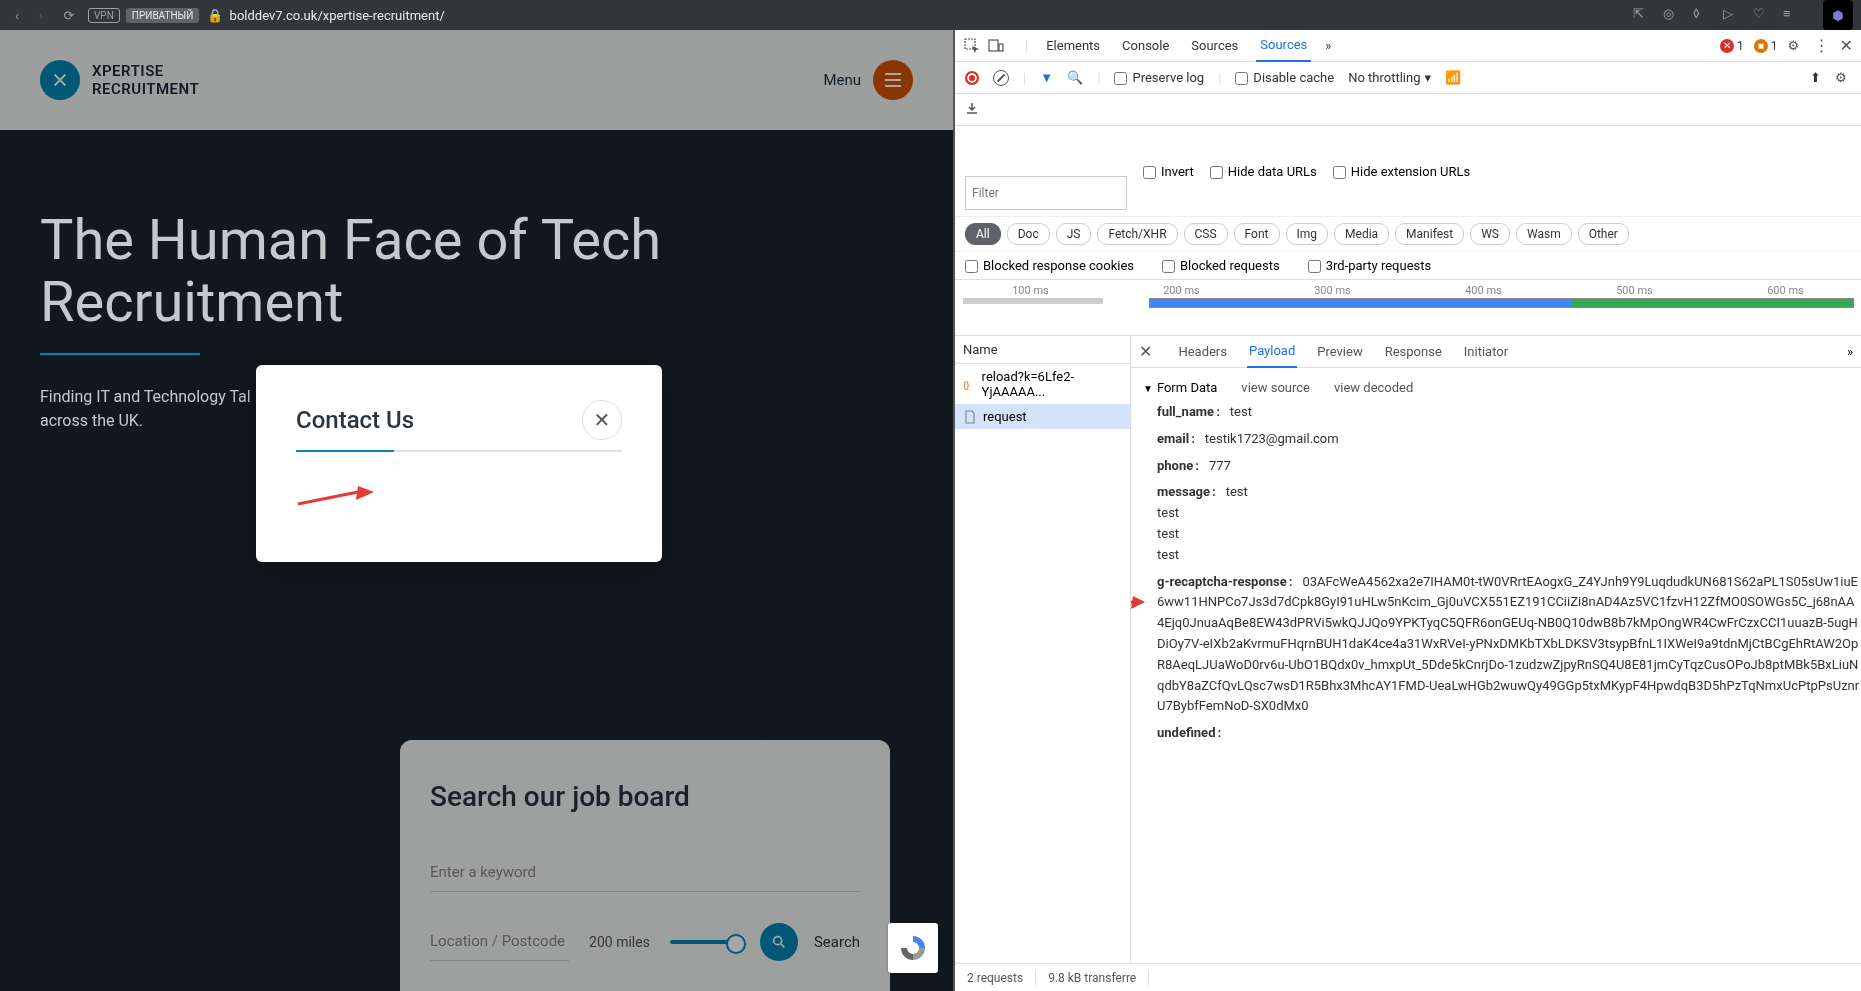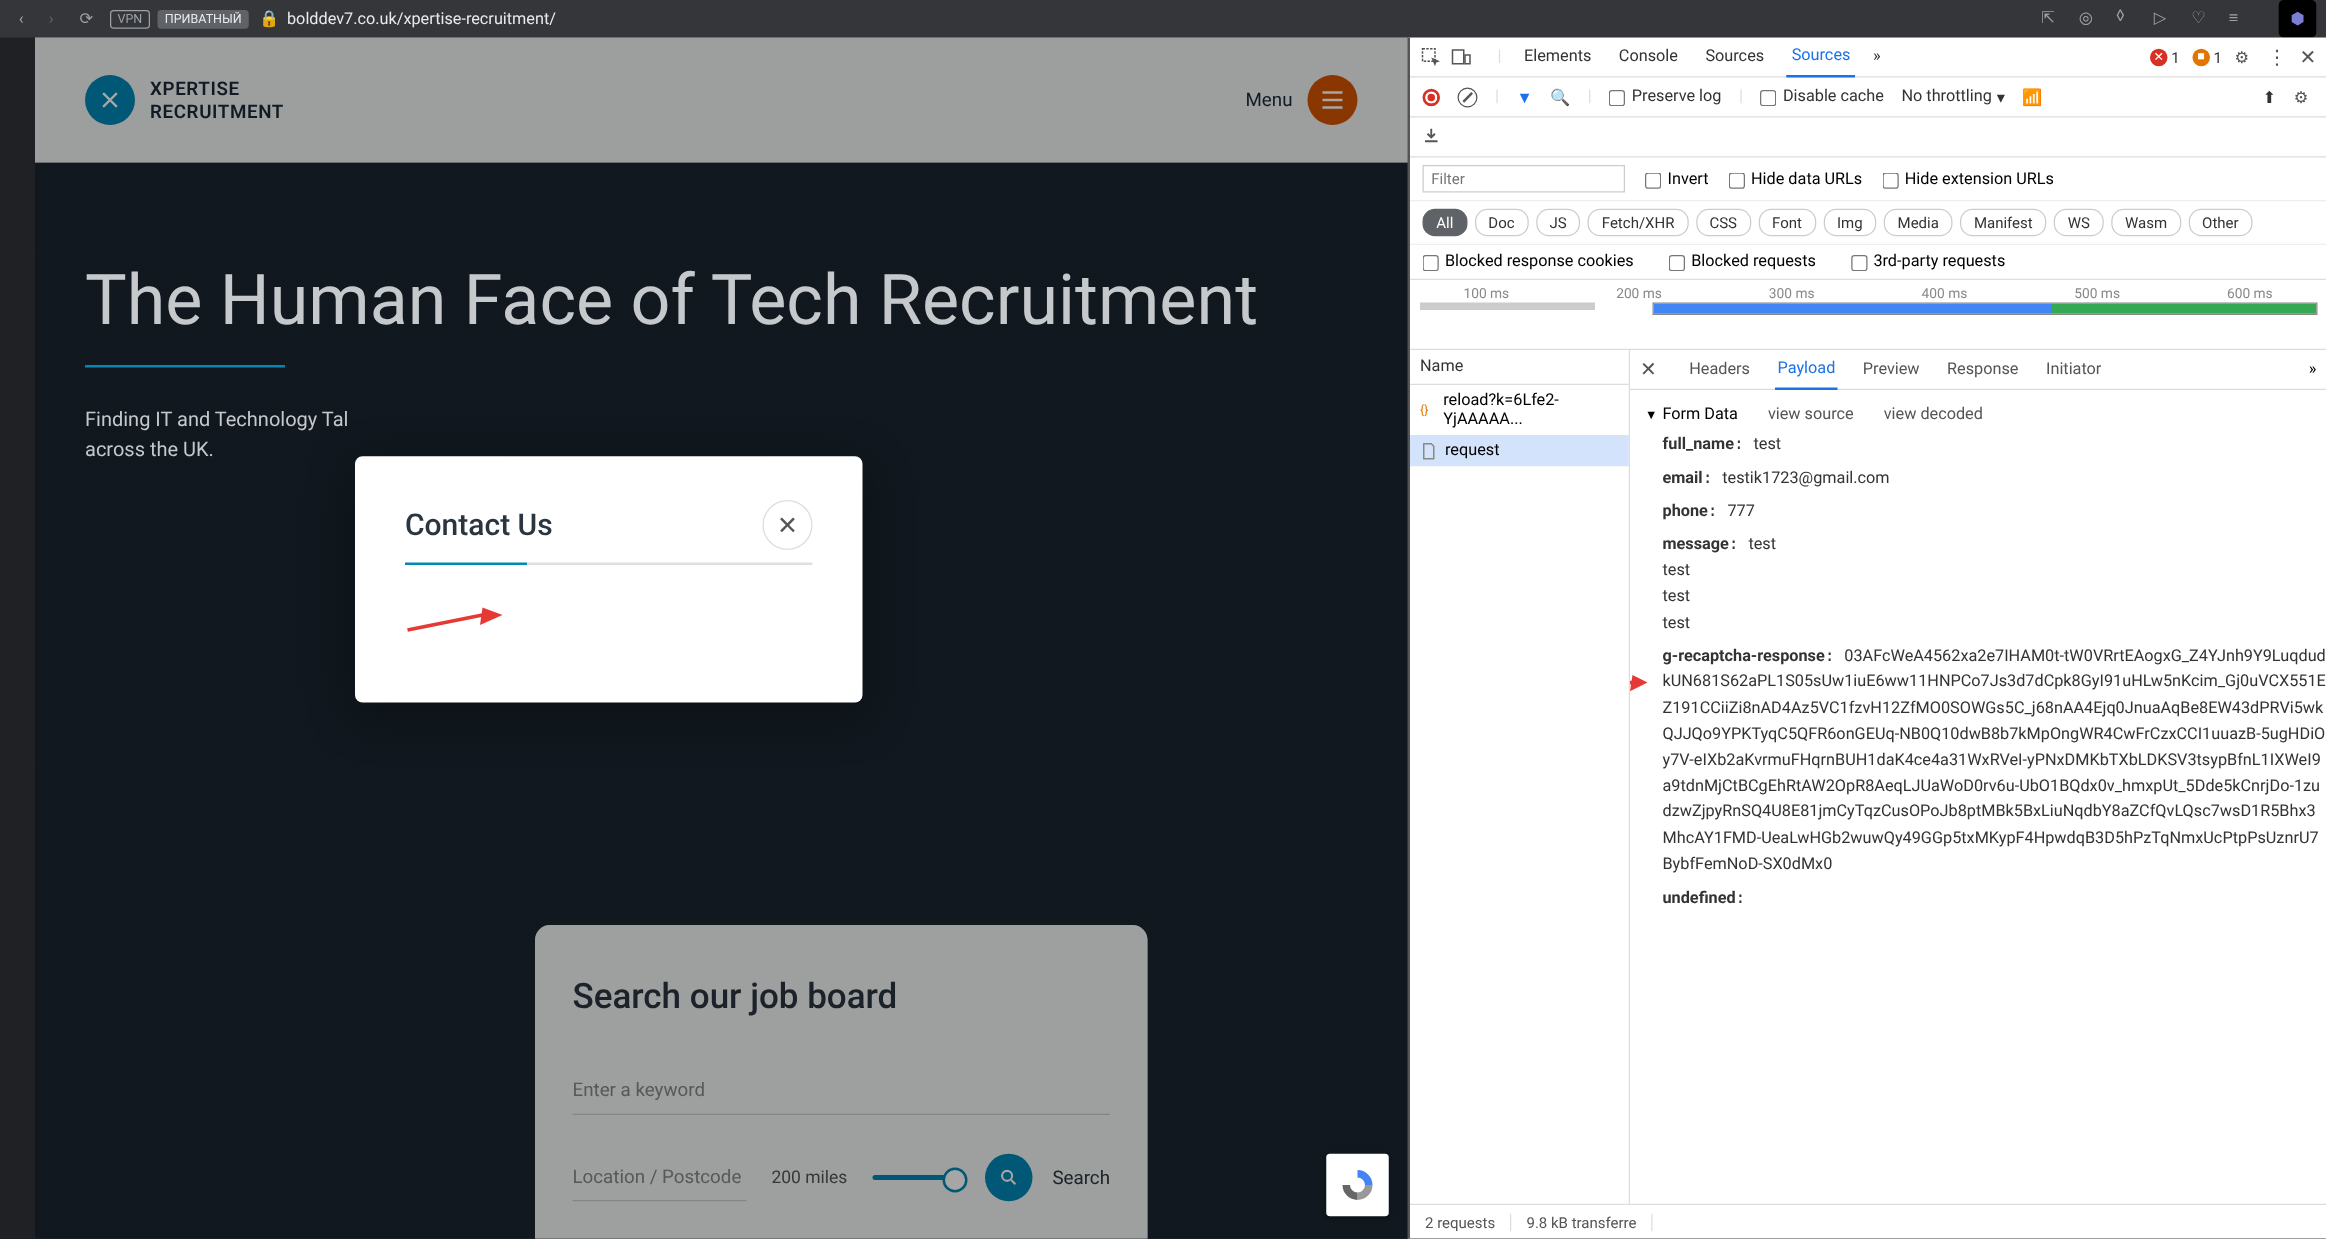--- a/index.html
+++ b/index.html
@@ -14,21 +14,21 @@
 .private-badge { background: #5f6368; padding: 2px 6px; border-radius: 3px; font-size: 10px; margin-right: 8px; color: #e8eaed; }
 .lock { margin-right: 6px; }
 .url { color: #e8eaed; flex: 1; }
 .toolbar-icons { display: flex; gap: 12px; align-items: center; }
 .toolbar-icon { width: 18px; height: 18px; color: #9aa0a6; }
 .profile-box { width: 30px; height: 30px; background: #000; border-radius: 4px; margin-left: 10px; display: flex; align-items: center; justify-content: center; }
 
 .main-area { display: flex; height: calc(100% - 30px); }
 
 
-.website { width: 1098px; height: 100%; position: relative; background: linear-gradient(rgba(20,30,40,0.7), rgba(20,30,40,0.7)), #2a3540; margin-left: 28px; }
+.website { width: 953px; height: 100%; position: relative; background: linear-gradient(rgba(20,30,40,0.7), rgba(20,30,40,0.7)), #2a3540; }
 .website::before { content: ""; position: absolute; inset: 0; background: rgba(0,0,0,0.35); }
 .site-header { position: relative; height: 100px; background: rgba(255,255,255,0.95); display: flex; align-items: center; justify-content: space-between; padding: 0 40px; }
 .site-header::after { content: ""; position: absolute; inset: 0; background: rgba(0,0,0,0.35); pointer-events: none; }
 .logo-wrap { display: flex; align-items: center; gap: 12px; }
 .logo-circle { width: 40px; height: 40px; border-radius: 50%; background: #0288b5; display: flex; align-items: center; justify-content: center; }
 .logo-circle svg { width: 22px; height: 22px; }
 .logo-text { font-size: 15px; font-weight: 600; color: #1a2a3a; line-height: 1.2; letter-spacing: 0.5px; }
 .menu-wrap { display: flex; align-items: center; gap: 12px; }
 .menu-text { font-size: 15px; color: #1a2a3a; }
 .menu-burger { width: 40px; height: 40px; border-radius: 50%; background: #d35400; display: flex; flex-direction: column; align-items: center; justify-content: center; gap: 4px; }
@@ -86,21 +86,21 @@
 .funnel { color: #1a73e8; }
 .chk { display: flex; align-items: flex-end; gap: 5px; }
 .chk input { width: 13px; height: 13px; }
 .throttle { display: flex; align-items: center; gap: 4px; }
 .dt-toolbar-right { margin-left: auto; display: flex; gap: 14px; }
 
 .dt-download { padding: 6px 10px; border-bottom: 1px solid #ddd; }
 .dt-download svg { width: 14px; height: 14px; }
 
 .dt-filter-row { padding: 6px 10px; display: flex; align-items: center; gap: 16px; font-size: 13px; border-bottom: 1px solid #eee; }
-.filter-input { width: 162px; height: 22px; border: 1px solid #ccc; padding: 0 6px; font-size: 12px; color: #888; }
+.filter-input { width: 162px; height: 34px; border: 1px solid #ccc; padding: 0 6px; font-size: 12px; color: #888; margin-top: 44px; }
 
 .dt-type-row { padding: 6px 10px; display: flex; flex-wrap: wrap; gap: 6px; border-bottom: 1px solid #eee; }
 .type-pill { padding: 3px 10px; border: 1px solid #ccc; border-radius: 10px; font-size: 12px; color: #333; }
 .type-pill.active { background: #5f6368; color: #fff; border-color: #5f6368; }
 
 .dt-block-row { padding: 6px 10px; display: flex; gap: 28px; font-size: 13px; border-bottom: 1px solid #ddd; }
 
 .timeline { height: 56px; border-bottom: 1px solid #ddd; position: relative; background: #fff; }
 .timeline-ticks { display: flex; justify-content: space-around; font-size: 11px; color: #888; padding-top: 4px; }
 .timeline-bar { position: absolute; bottom: 28px; left: 195px; right: 8px; height: 8px; background: linear-gradient(to right, #4285f4 0%, #4285f4 60%, #34a853 60%, #34a853 100%); outline: 1px solid #888; }

